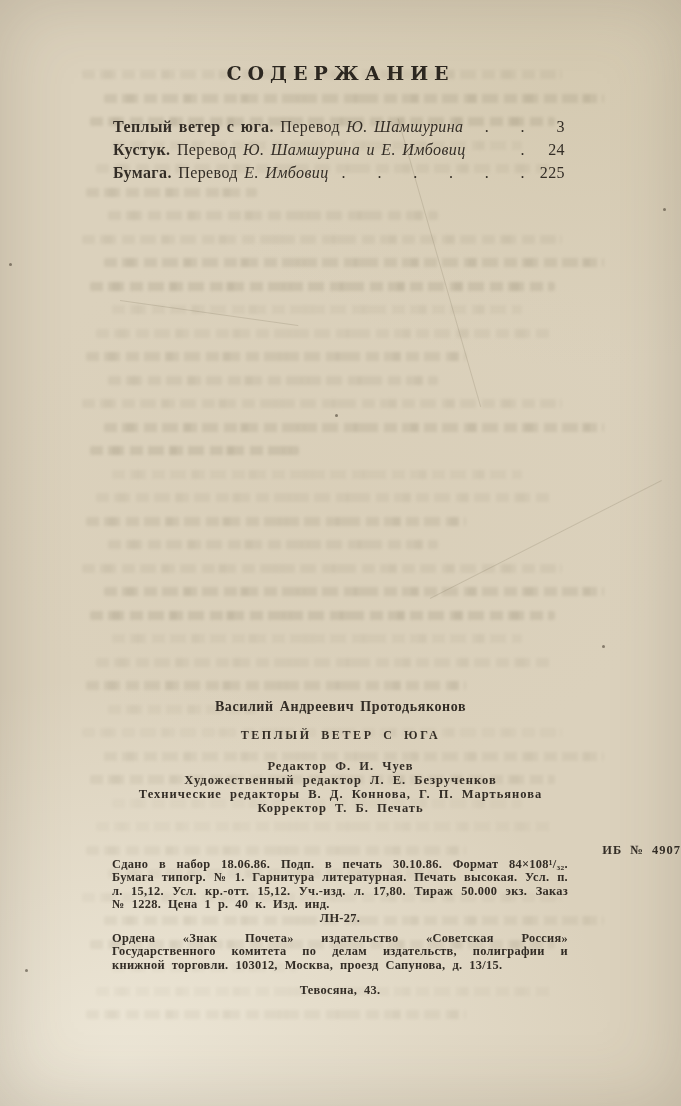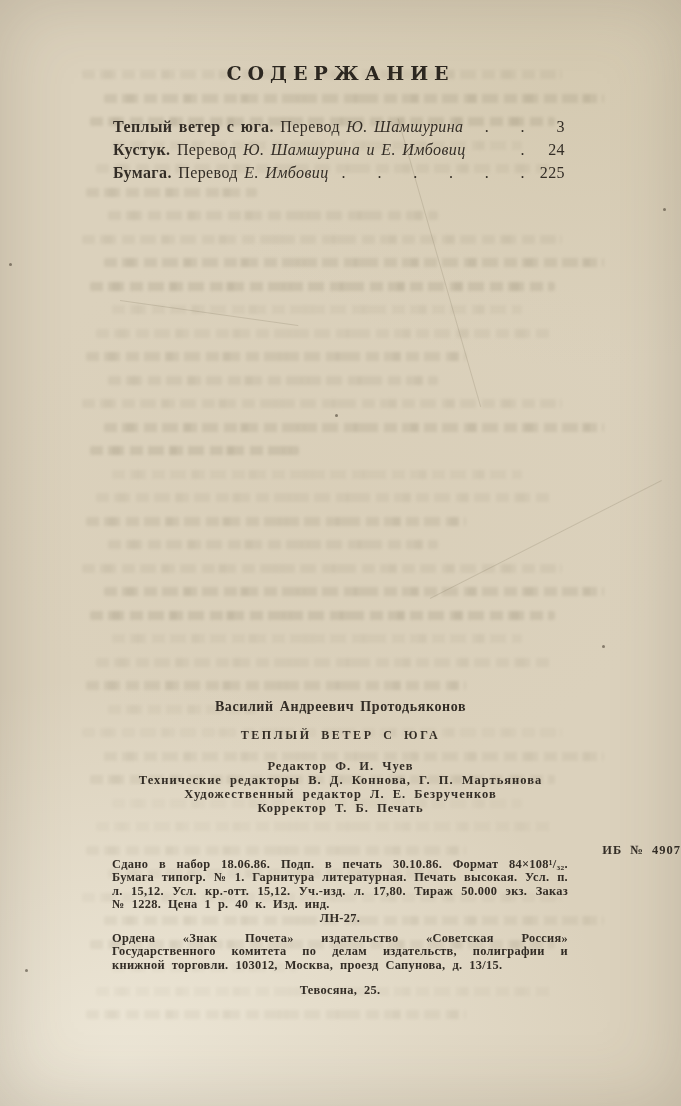--- a/index.html
+++ b/index.html
@@ -147,34 +147,34 @@
         <span class="toc-dots">. . . . . .</span>
         <span class="toc-page">225</span>
       </div>
     </div>
 
     <div class="author">Василий Андреевич Протодьяконов</div>
     <div class="book-title">ТЕПЛЫЙ ВЕТЕР С ЮГА</div>
 
     <div class="staff">
       <div>Редактор Ф. И. Чуев</div>
+      <div>Художественный редактор Л. Е. Безрученков</div>
       <div>Технические редакторы В. Д. Коннова, Г. П. Мартьянова</div>
-      <div>Художественный редактор Л. Е. Безрученков</div>
       <div>Корректор Т. Б. Печать</div>
     </div>
 
     <div class="ib">ИБ № 4907</div>
 
     <div class="printinfo smallblock">
       <div class="just">Сдано в набор 18.06.86. Подп. в печать 30.10.86. Формат 84×108¹/₃₂. Бумага типогр. № 1. Гарнитура литературная. Печать высокая. Усл. п. л. 15,12. Усл. кр.-отт. 15,12. Уч.-изд. л. 17,80. Тираж 50.000 экз. Заказ № 1228. Цена 1 р. 40 к. Изд. инд.</div>
       <div class="centerline">ЛН-27.</div>
     </div>
 
     <div class="publisher smallblock">
       <div class="just">Ордена «Знак Почета» издательство «Советская Россия» Государственного комитета по делам издательств, полиграфии и книжной торговли. 103012, Москва, проезд Сапунова, д. 13/15.</div>
     </div>
 
     <div class="printer smallblock">
-      <div class="centerline">Тевосяна, 25.</div>
+      <div class="centerline">Тевосяна, 43.</div>
     </div>
 
   </div>
 </div>
 
 </body></html>

